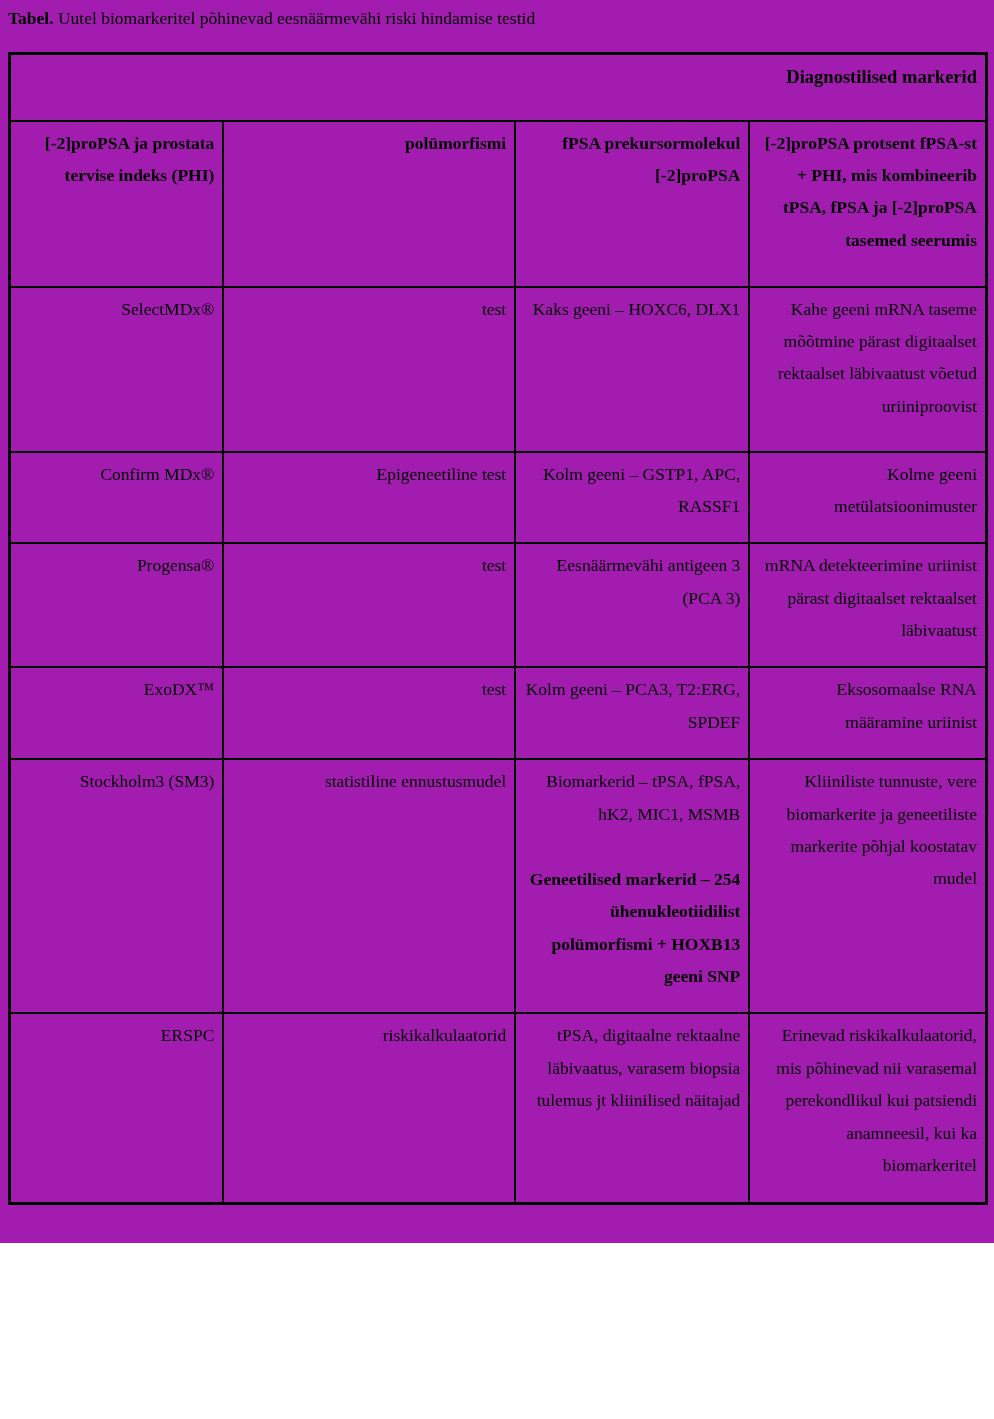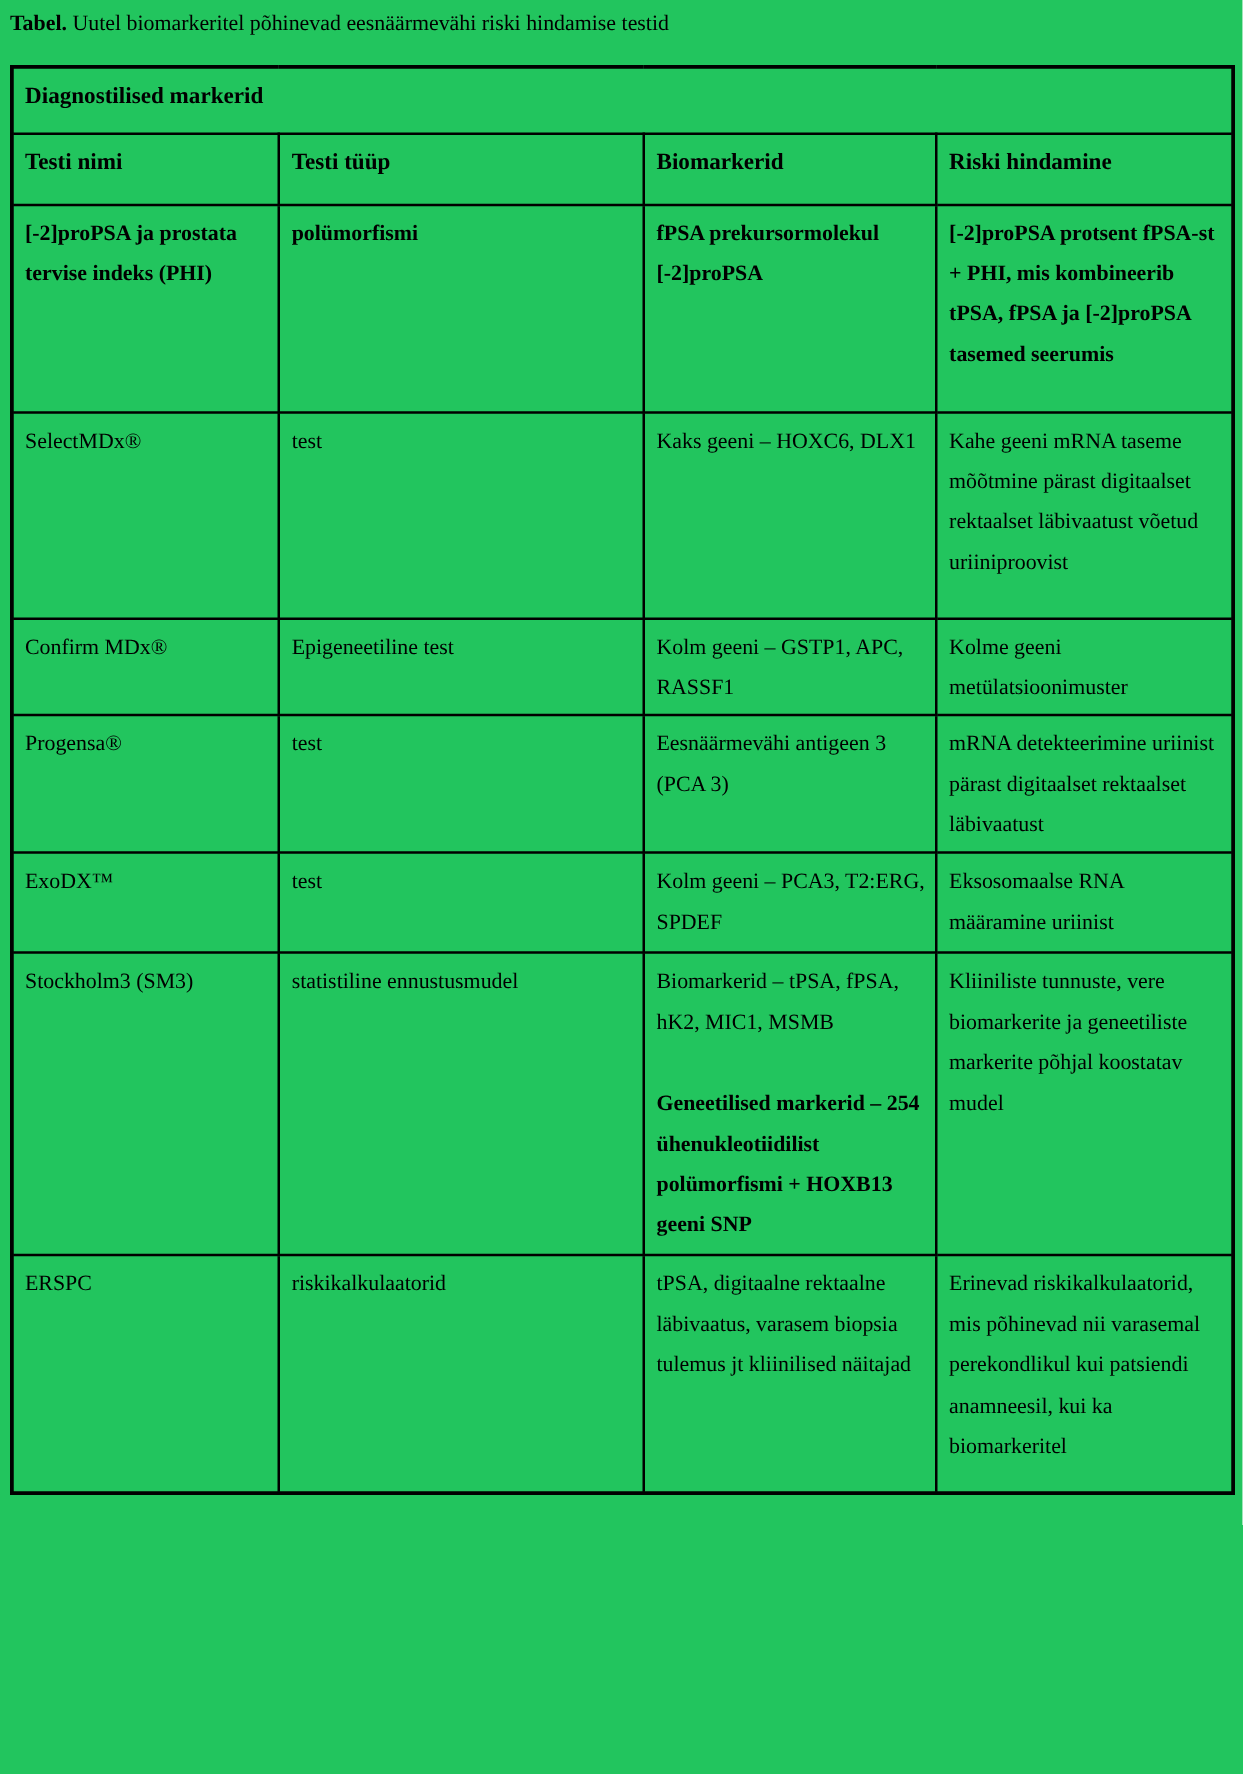--- a/index.html
+++ b/index.html
@@ -5,44 +5,45 @@
   html, body {
     margin: 0;
     padding: 0;
     background: #ffffff;
     color: #000000;
     font-family: "Liberation Serif", serif;
   }
   .page {
     position: relative;
     width: 994px;
-    height: 1419px;
-    background: #22c55e;
+    height: 1243px;
+    background: #a21caf;
     overflow: hidden;
   }
   .caption {
     margin: 6px 0 0 8px;
     font-size: 17.5px;
     line-height: 1.4;
   }
   .caption b { font-weight: bold; }
   table.markers {
     border-collapse: collapse;
     table-layout: fixed;
     width: 980px;
     margin: 21px 0 0 8px;
     border: 3px solid #000000;
   }
   table.markers td {
     border: 2px solid #000000;
     vertical-align: top;
-    padding: 5px 8px 6px 9px;
+    padding: 5px 8px 20px 9px;
     font-size: 17.5px;
     line-height: 1.85;
     word-wrap: break-word;
+    text-align: right;
   }
   tr.section-row td {
     font-weight: bold;
     font-size: 18.5px;
     height: 40px;
   }
   tr.colhead-row td {
     font-weight: bold;
     font-size: 18.5px;
     height: 44px;
@@ -65,26 +66,20 @@
   <table class="markers">
     <colgroup>
       <col class="col-name">
         <col class="col-type">
         <col class="col-bio">
         <col class="col-risk">
     </colgroup>
     <tbody>
       <tr class="section-row">
         <td colspan="4">Diagnostilised markerid</td>
-      </tr>
-      <tr class="colhead-row">
-        <td>Testi nimi</td>
-        <td>Testi tüüp</td>
-        <td>Biomarkerid</td>
-        <td>Riski hindamine</td>
       </tr>
 
 
       <tr style="height:166px;font-weight:bold;">
         <td>[-2]proPSA ja prostata tervise indeks (PHI)</td>
         <td>polümorfismi</td>
         <td>fPSA prekursormolekul [-2]proPSA</td>
         <td>[-2]proPSA protsent fPSA-st + PHI, mis kombineerib tPSA, fPSA ja [-2]proPSA tasemed seerumis</td>
       </tr>
 

